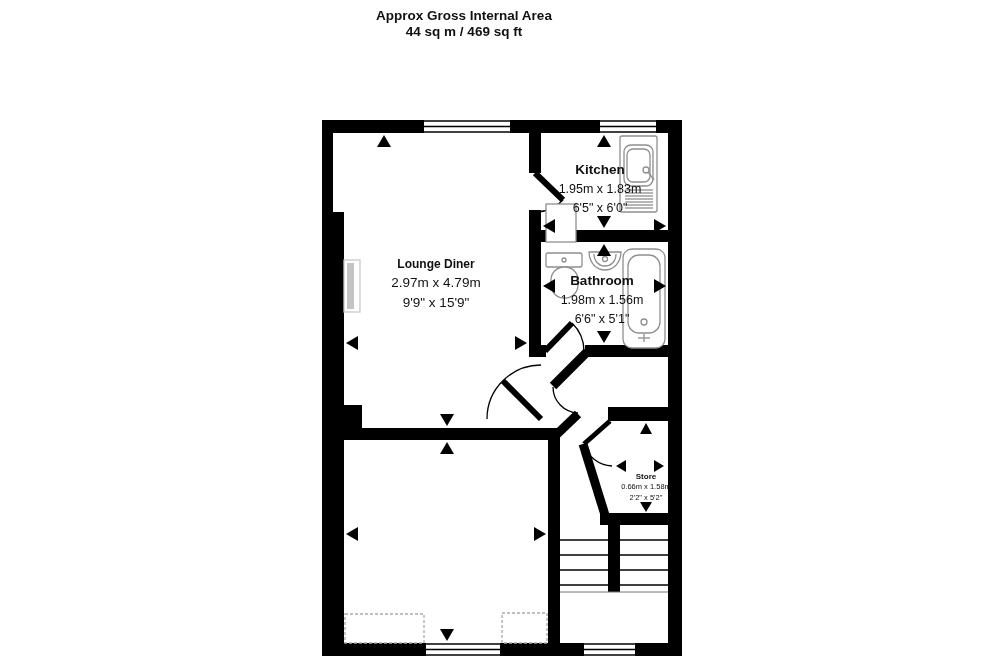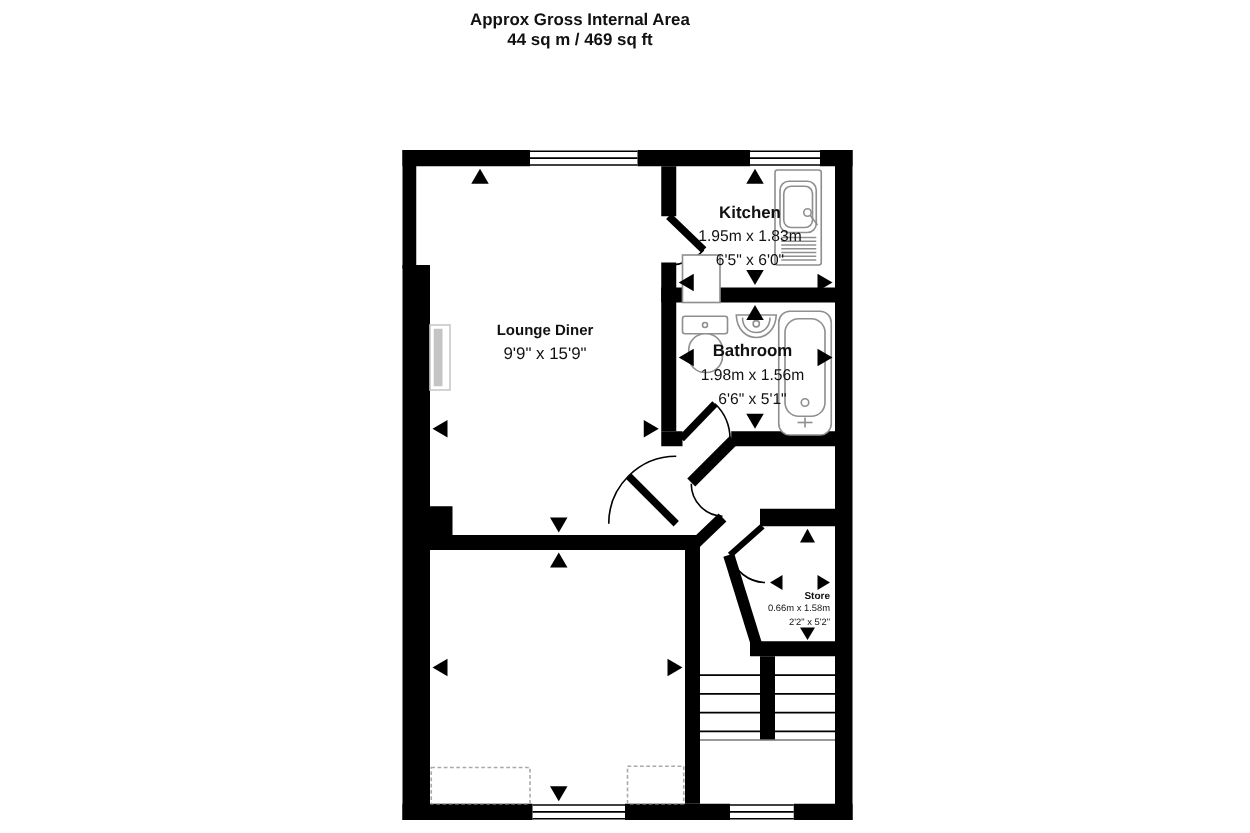--- a/index.html
+++ b/index.html
@@ -187,35 +187,36 @@
       <polygon points="447,641 440,629 454,629"></polygon>
       <polygon points="646,423 640,434 652,434"></polygon>
       <polygon points="616,466 626,460 626,472"></polygon>
       <polygon points="664,466 654,460 654,472"></polygon>
       <polygon points="646,512 640,502 652,502"></polygon>
     </g>
   </svg>
 
   <div class="room-label lounge" style="left:336px;top:255px;width:200px;">
     <div class="room-name">Lounge Diner</div>
+    <div class="room-dim">2.97m x 4.79m</div>
     <div class="room-dim">9'9" x 15'9"</div>
   </div>
 
   <div class="room-label kitchen" style="left:531px;top:160px;width:138px;">
     <div class="room-name">Kitchen</div>
     <div class="room-dim">1.95m x 1.83m</div>
     <div class="room-dim">6'5" x 6'0"</div>
   </div>
 
   <div class="room-label bathroom" style="left:533px;top:271px;width:138px;">
     <div class="room-name">Bathroom</div>
     <div class="room-dim">1.98m x 1.56m</div>
     <div class="room-dim">6'6" x 5'1"</div>
   </div>
 
 
-  <div class="room-label store-label" style="left:592px;top:471px;width:72px;text-align:right;">
+  <div class="room-label store-label" style="left:610px;top:471px;width:72px;">
     <div class="room-name">Store</div>
     <div class="room-dim">0.66m x 1.58m</div>
     <div class="room-dim">2'2" x 5'2"</div>
   </div>
 
 </div>
 
 </body></html>

